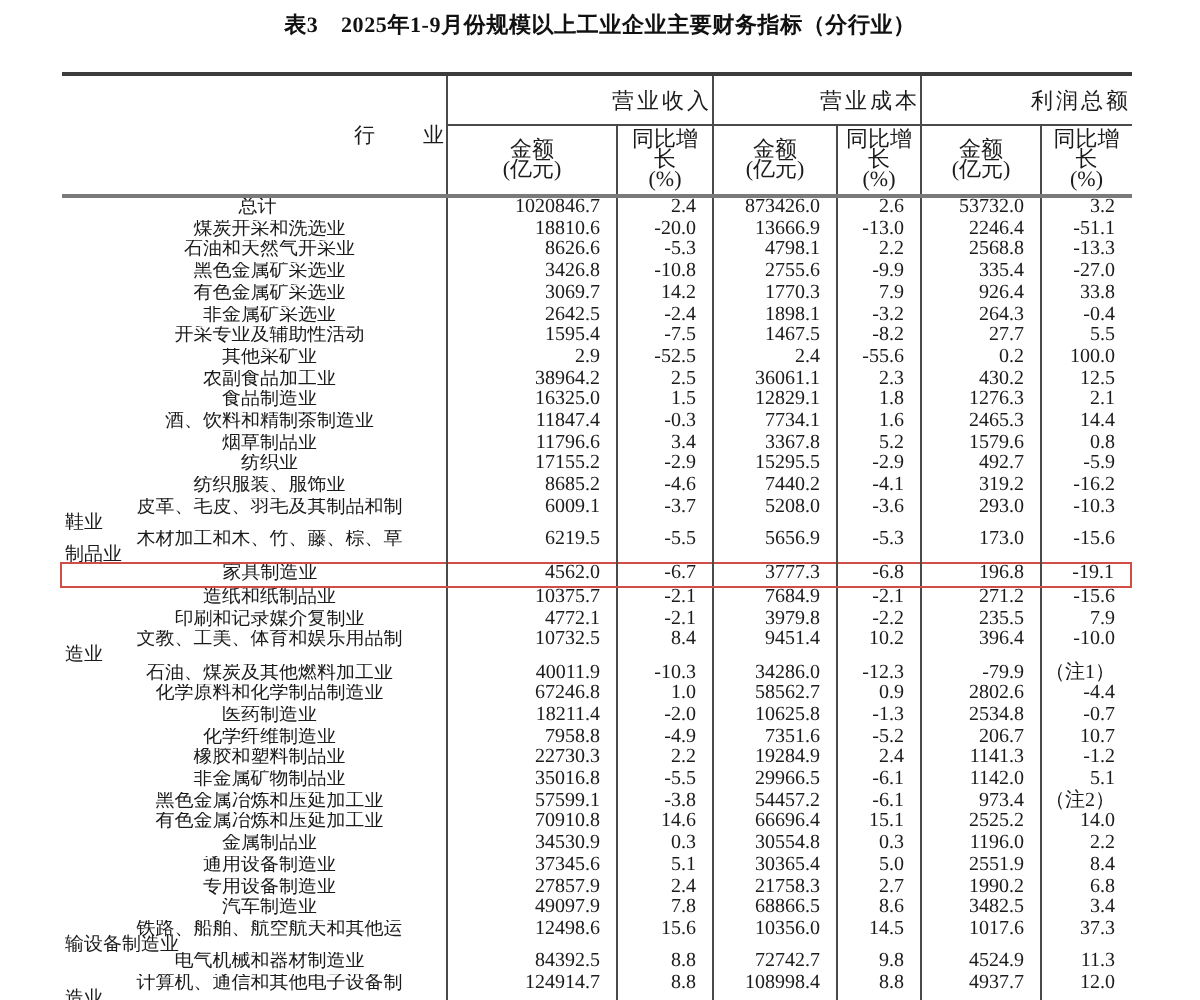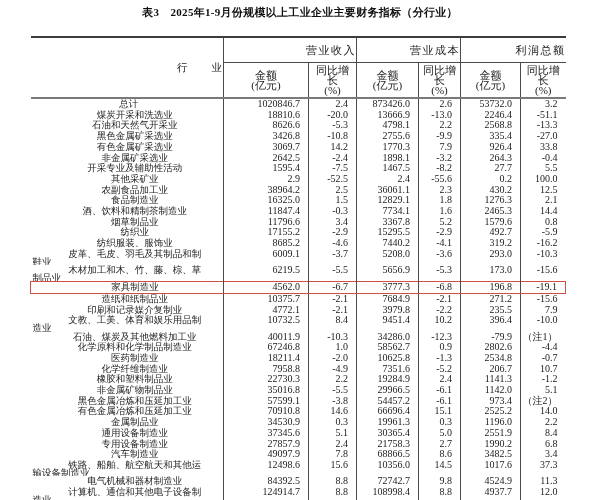--- a/index.html
+++ b/index.html
@@ -403,21 +403,21 @@
           <td class="num sep">15.1</td>
           <td class="num sep">2525.2</td>
           <td class="num">14.0</td>
         </tr>
         <tr>
           <td class="ind">
             <span class="l1">金属制品业</span>
           </td>
           <td class="num sep">34530.9</td>
           <td class="num sep">0.3</td>
-          <td class="num sep">19961.3</td>
+          <td class="num sep">30554.8</td>
           <td class="num sep">0.3</td>
           <td class="num sep">1196.0</td>
           <td class="num">2.2</td>
         </tr>
         <tr>
           <td class="ind">
             <span class="l1">通用设备制造业</span>
           </td>
           <td class="num sep">37345.6</td>
           <td class="num sep">5.1</td>

